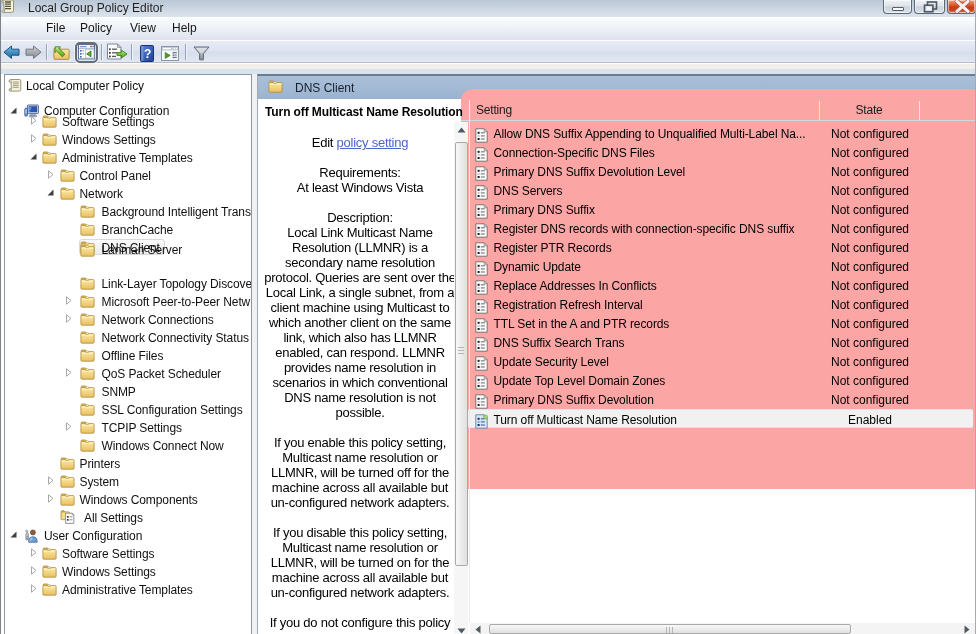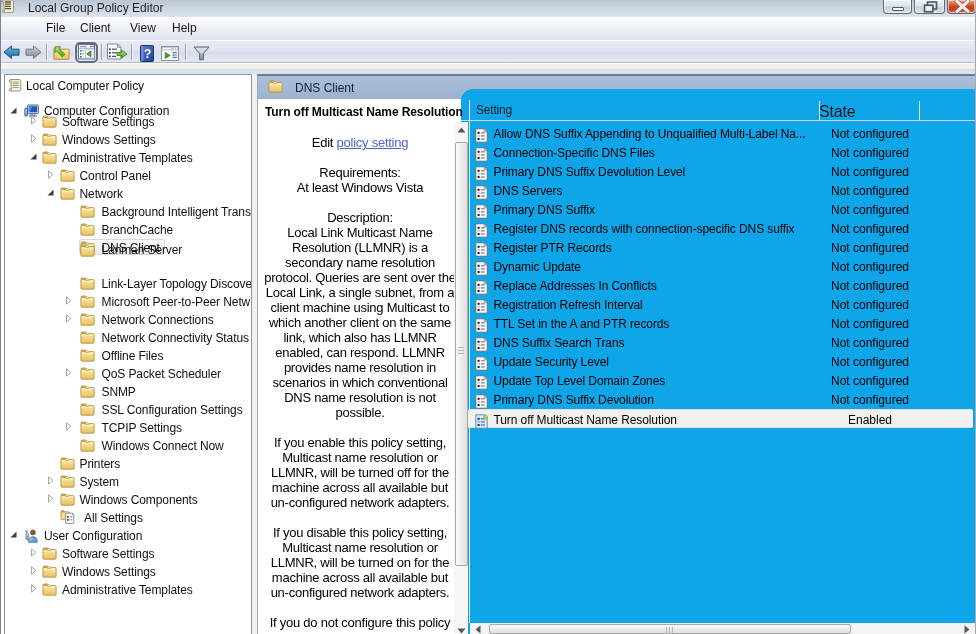--- a/index.html
+++ b/index.html
@@ -49,21 +49,21 @@
 #desctitle { z-index:6; left:265px; top:105px; font-size:12px; font-weight:bold; letter-spacing:-0.1px; color:#000; }
 #desctext { left:264px; top:135px; width:192px; font-size:13px; letter-spacing:-0.25px; line-height:15px; color:#000;text-align:center; }
 #desctext a { color:#4f65cd; text-decoration:underline; }
 
 
 #vsb { z-index:7; left:454px; top:122px; width:14px; height:512px; background:#f6f6f6; }
 #vsbthumb { z-index:7; left:454.5px; top:142px; width:13px; height:424px; border:1px solid #a9a9a9; border-radius:2px;
   background:linear-gradient(90deg, #f8f8f8, #e0e0e0); }
 
 
-#listpanel { left:461px; top:89px; width:515px; height:545px; background:#0ea5e9; border-top-left-radius:13px 11px; }
+#listpanel { left:461px; top:89px; width:515px; height:400px; background:#fca5a5; border-top-left-radius:13px 11px; }
 #lheader { position:absolute; left:0px; top:10px; width:514px; height:22px; border-bottom:1px solid #cdd9e4; }
 .hsep { position:absolute; top:2px; width:1px; height:19px; background:#e2e7ed; }
 .lrow { position:absolute; left:7px; width:505px; height:19px; }
 .licon { position:absolute; left:13px; top:2px; }
 .llabel { position:absolute; left:25.5px; top:2.5px; font-size:12px; letter-spacing:-0.1px; color:#000; white-space:nowrap; }
 .lstate { position:absolute; left:349px; top:2.5px; width:106px; font-size:12px; color:#000; text-align:center; }
 #selrow { background:#f1f1f1; border-top:1px solid #e3e3e3; border-bottom:1px solid #e3e3e3; border-radius:2px; }
 
 
 #hsb { left:470px; top:623px; width:506px; height:11px; background:#f4f4f4; }
@@ -128,21 +128,21 @@
     </svg>
   </div>
   <svg class="abs" style="left:1px;top:0px" width="14" height="15" viewBox="0 0 14 15">
     <path d="M2.5,0 h8.6 q1.4,0 1.4,1.2 v9.6 q0,1.6 -1.8,1.6 h-7.2 z" fill="#f8f4d8" stroke="#8f8a6d" stroke-width="0.9"></path>
     <path d="M2.7,0 q-1.9,0.1 -1.9,1.4 q0,1.2 1.8,1.2" fill="#ddd8b9" stroke="#8f8a6d" stroke-width="0.9"></path>
     <path d="M3.2,12.4 q-2.4,0.3 -2.4,-1.1 q0.2,-1.3 1.9,-1.2" fill="#ddd8b9" stroke="#8f8a6d" stroke-width="0.8"></path>
     <path d="M4,2 h6 M4,4.2 h6 M4,6.4 h6 M4,8.6 h6" stroke="#55503c" stroke-width="1.3"></path>
   </svg>
   <div class="abs" id="menubar"></div>
   <div class="abs menuitem" style="left:7px;">File</div>
-  <div class="abs menuitem" style="left:41px;">Client</div>
+  <div class="abs menuitem" style="left:41px;">Policy</div>
   <div class="abs menuitem" style="left:91px;">View</div>
   <div class="abs menuitem" style="left:133px;">Help</div>
   <div class="abs" id="toolbar">
 
     <svg class="abs" style="left:2px;top:3px" width="19" height="17" viewBox="0 0 19 17">
       <path d="M9.5,2 L9.5,5.2 L17,5.2 L17,11.2 L9.5,11.2 L9.5,14.4 L2,8.2 Z" fill="url(#bluarr)" stroke="#1c4f79" stroke-width="1"></path>
     </svg>
 
     <svg class="abs" style="left:24px;top:3px" width="19" height="17" viewBox="0 0 19 17">
       <path d="M9.5,2 L9.5,5.2 L2,5.2 L2,11.2 L9.5,11.2 L9.5,14.4 L17,8.2 Z" fill="url(#gryarr)" stroke="#73767c" stroke-width="1"></path>
@@ -558,21 +558,21 @@
     </svg>
   <div class="abs" id="vsbthumb">
     <div style="position:absolute;left:2.5px;top:204px;width:6px;height:1px;background:#b5b5b5"></div>
     <div style="position:absolute;left:2.5px;top:207px;width:6px;height:1px;background:#b5b5b5"></div>
     <div style="position:absolute;left:2.5px;top:210px;width:6px;height:1px;background:#b5b5b5"></div>
   </div>
 
   <div class="abs" id="listpanel">
     <div id="lheader">
       <span style="position:absolute;left:15px;top:4px;font-size:12px;letter-spacing:-0.2px;color:#1a1a1a;">Setting</span>
-      <span style="position:absolute;left:358px;top:4px;width:100px;text-align:left;font-size:16px;letter-spacing:-0.2px;color:#1a1a1a;">State</span>
+      <span style="position:absolute;left:358px;top:4px;width:100px;text-align:center;font-size:12px;letter-spacing:-0.2px;color:#1a1a1a;">State</span>
       <div class="hsep" style="left:358px;"></div>
       <div class="hsep" style="left:458px;"></div>
     </div>
     <div class="lrow" style="top:35px">
         <span style="position:absolute;left:6.5px;top:2px">
           <svg class="licon" style="left:0px;top:2px" width="13" height="15" viewBox="0 0 13 15">
 <path d="M0.8,0.8 h8.4 l3,3 v10.4 h-11.4 z" fill="#fdfdfd" stroke="#6a6a6a" stroke-width="0.9"></path>
 <path d="M9.2,0.8 l0,3 l3,0 z" fill="#e2e2e2" stroke="#7c7c7c" stroke-width="0.7"></path>
 <rect x="2.6" y="3.8" width="2" height="2" fill="#1b1b1b"></rect>
             <path d="M5.8,4.8 h4" stroke="#8f8f8f" stroke-width="1.4"></path>

